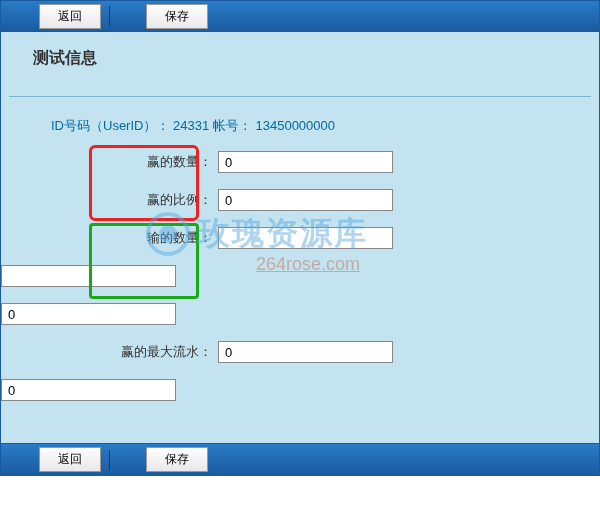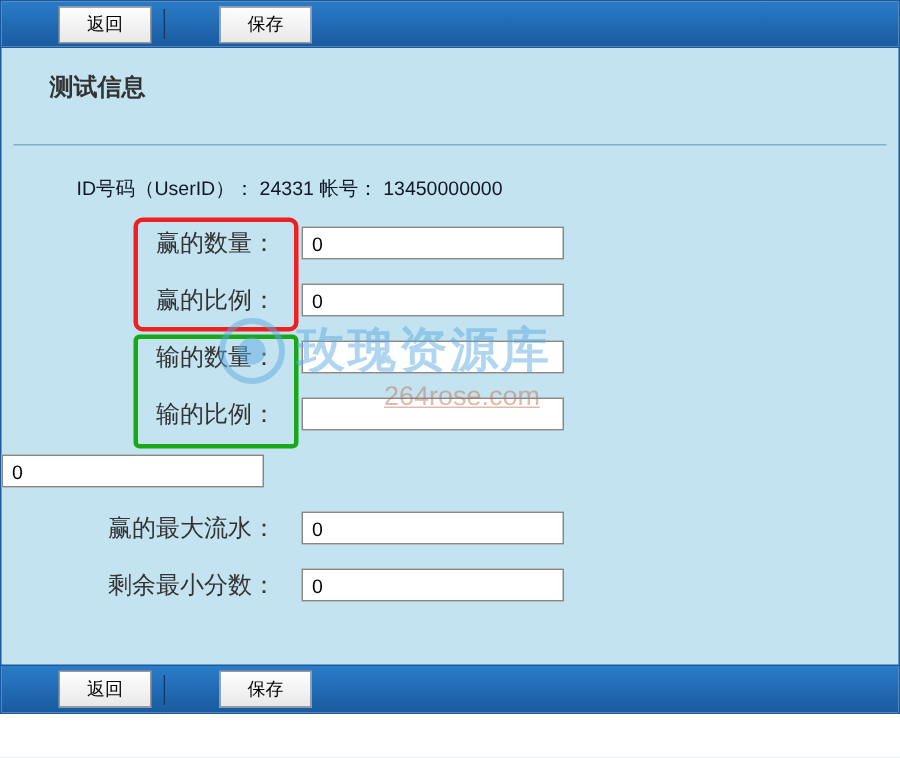--- a/index.html
+++ b/index.html
@@ -43,38 +43,39 @@
     .section-title {
       font-size: 16px;
       font-weight: bold;
       color: #333;
       padding: 16px 0 27px 24px;
       border-bottom: 1px solid #7ab4cc;
       margin: 0 8px;
     }
     .info-line {
       padding: 20px 0 16px 50px;
-      color: #0f172a;
+      color: #0369a1;
       font-size: 13px;
     }
     .form-area {
       padding: 0 0 26px 0;
       position: relative;
     }
     .form-row {
       display: flex;
       align-items: center;
       margin-bottom: 16px;
     }
     .form-label {
       width: 200px;
       text-align: right;
       color: #333;
-      padding-right: 17px;
-      font-size: 16px;
+      padding-right: 6px;
+      font-size: 13px;
+      margin-left: 17px;
     }
     .form-input {
       width: 175px;
       height: 22px;
       border: 1px solid #888;
       padding: 2px 6px;
       font-family: inherit;
       font-size: 13px;
       background: #fff;
     }
@@ -192,35 +193,33 @@
       <div class="form-label">赢的比例：</div>
       <input class="form-input" type="text" value="0" style="">
     </div>
 
     <div class="form-row">
       <div class="form-label">输的数量：</div>
       <input class="form-input" type="text" value="" style="">
     </div>
 
     <div class="form-row">
-      <div class="form-label">输的比例：</div>
       <input class="form-input" type="text" value="" style="">
     </div>
 
     <div class="form-row">
       <input class="form-input" type="text" value="0" style="">
     </div>
 
     <div class="form-row">
       <div class="form-label">赢的最大流水：</div>
       <input class="form-input" type="text" value="0" style="">
     </div>
 
     <div class="form-row">
-      <div class="form-label">剩余最小分数：</div>
       <input class="form-input" type="text" value="0" style="">
     </div>
   </div>
 </div>
 
 <div class="bottom-toolbar">
   <button class="toolbar-btn">返回</button>
   <div class="toolbar-sep"></div>
   <button class="toolbar-btn">保存</button>
 </div>

